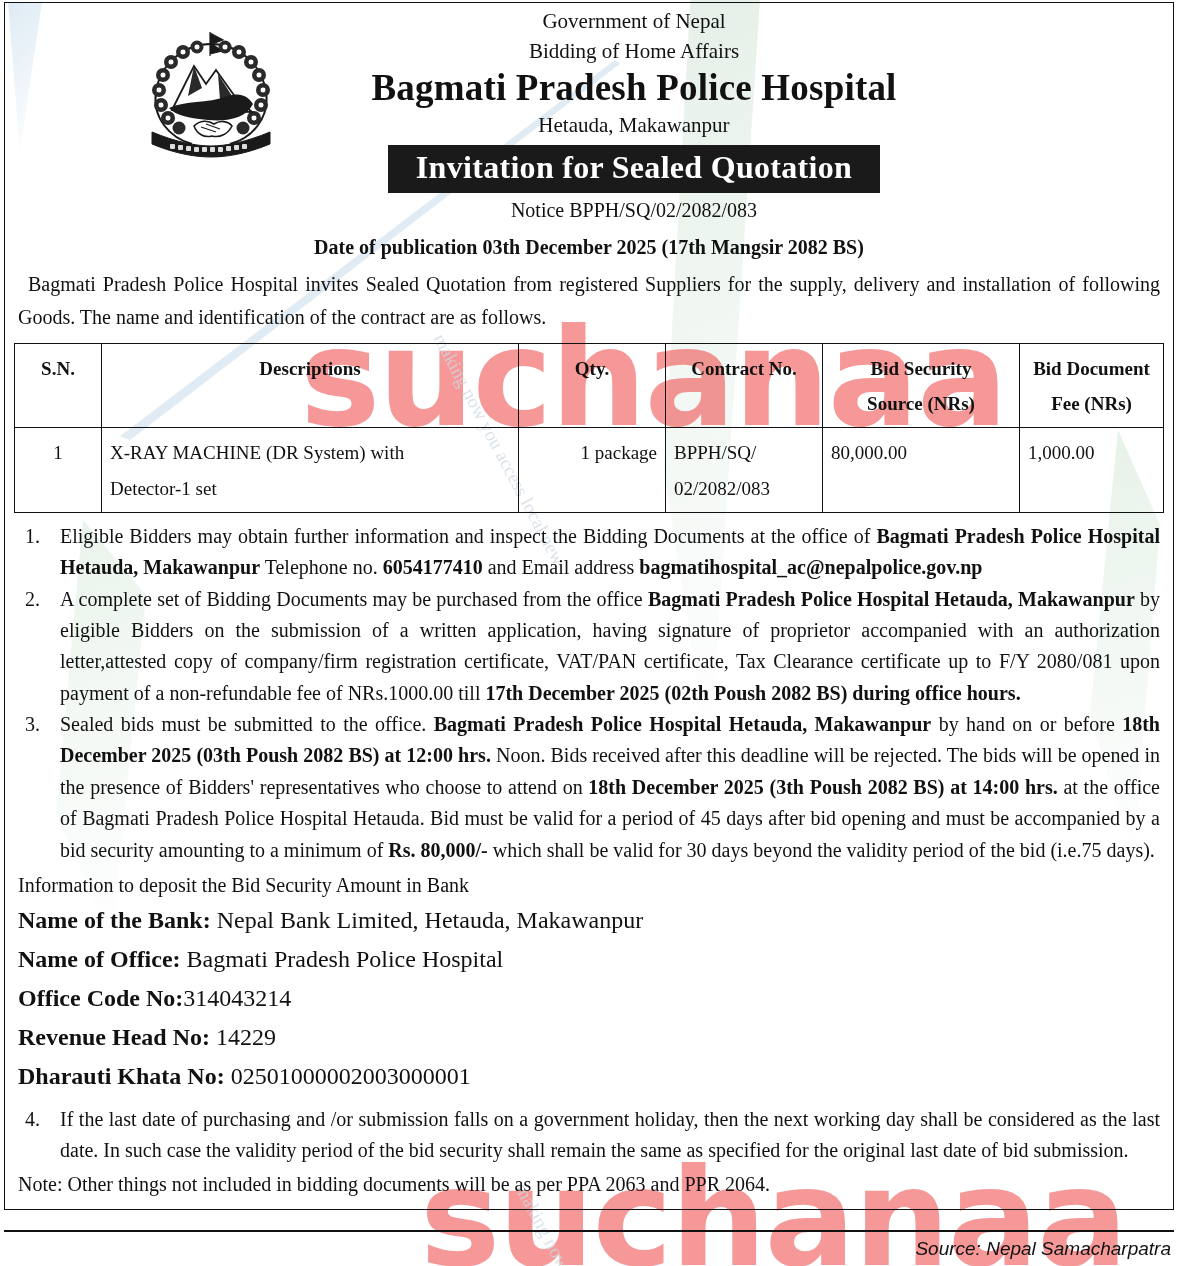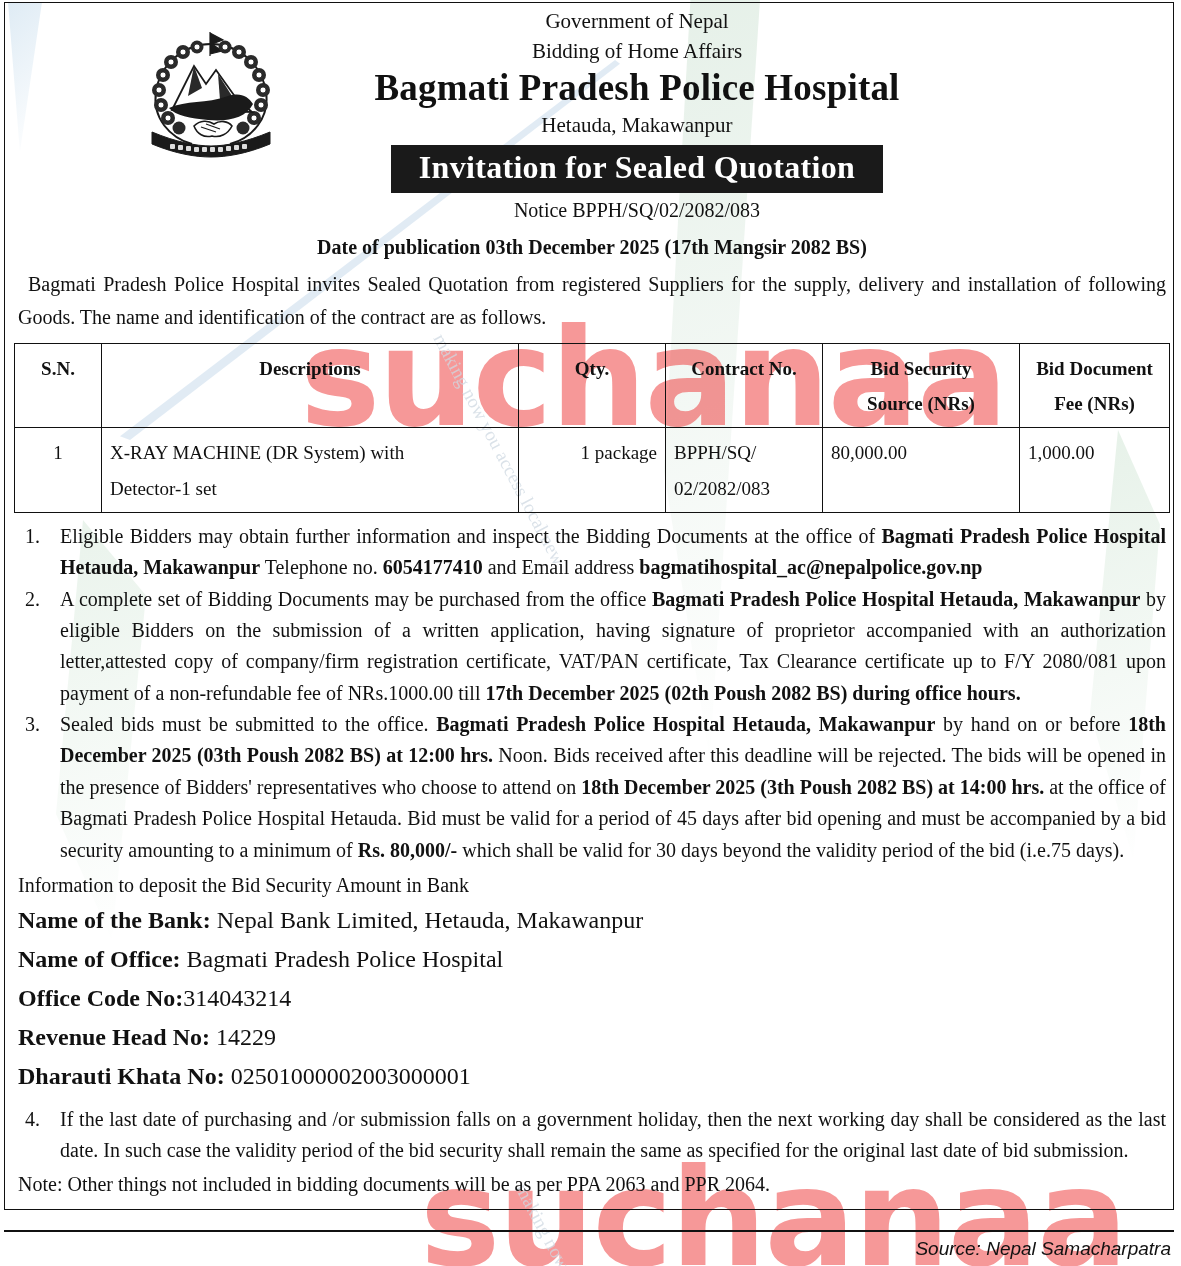--- a/index.html
+++ b/index.html
@@ -56,21 +56,21 @@
     position:absolute;left:4px;top:2px;
     width:1170px;height:1208px;
     border:1.5px solid #111;
     box-sizing:border-box;
     z-index:2;
   }
 
   .content{
     position:absolute;left:4px;top:2px;width:1170px;height:1208px;
     box-sizing:border-box;z-index:3;
-    padding:6px 4px 0 10px;
+    padding:6px 10px 0 10px;
   }
 
   
   .header{position:relative;min-height:185px;}
   .emblem{
     position:absolute;left:122px;top:18px;width:150px;height:135px;
   }
   .emblem svg{display:block;}
   .hdr-center{text-align:center;padding-left:150px;padding-right:60px;}
   .gov{font-size:21px;line-height:1.25;}

